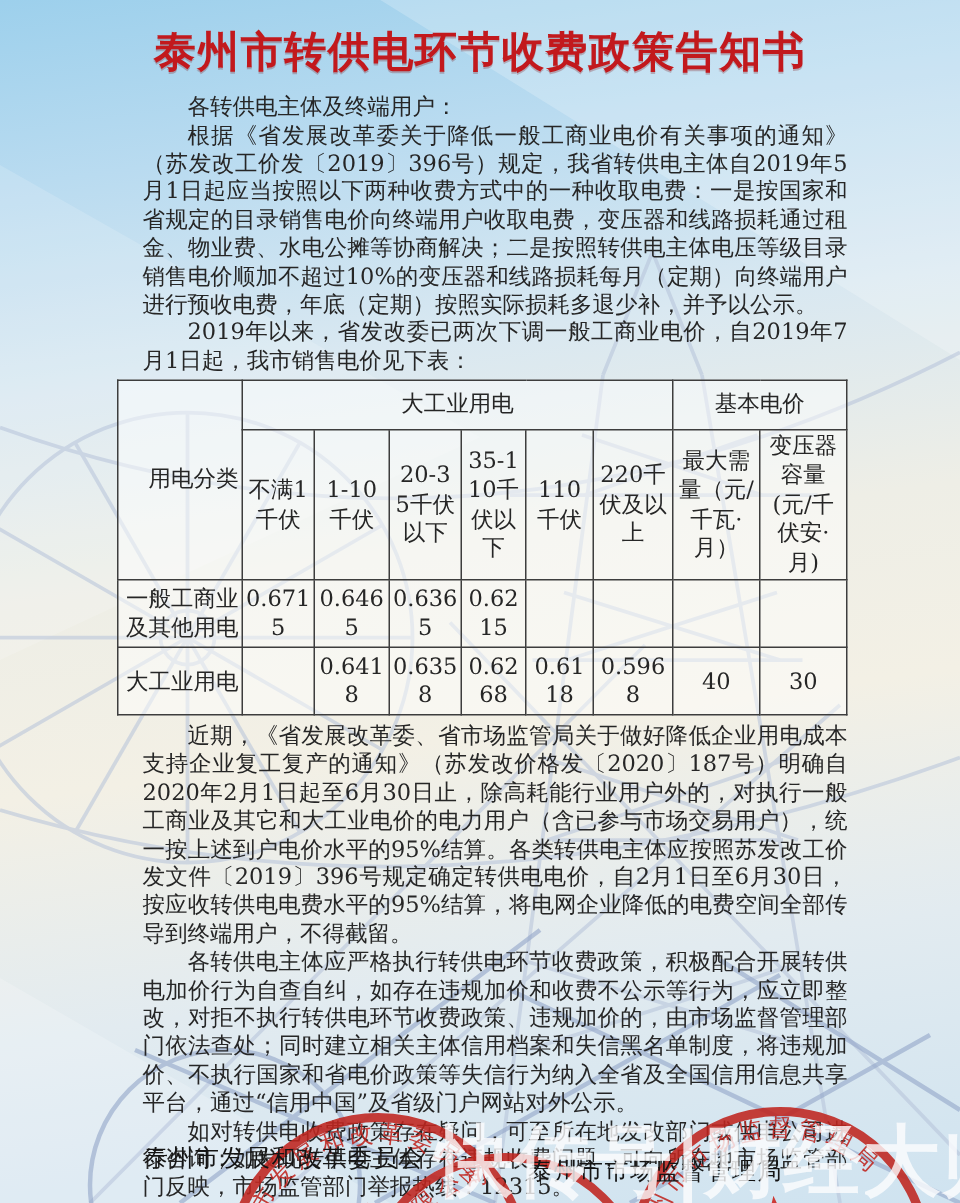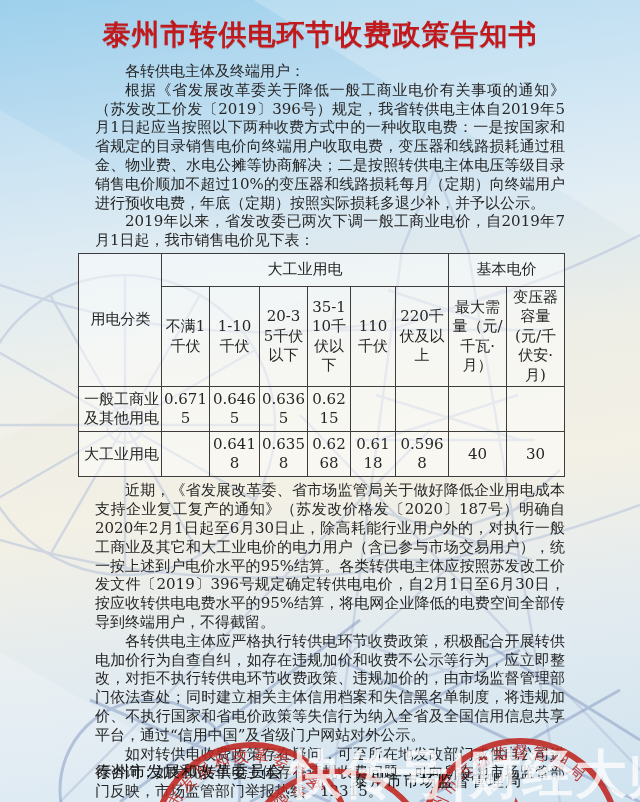--- a/index.html
+++ b/index.html
@@ -109,21 +109,21 @@
             <col style="width:50px">
           <col style="width:48px">
             <col style="width:43px">
             <col style="width:45px">
           <col style="width:53px">
             <col style="width:58px">
             <col style="width:58px">
         </colgroup>
         <thead>
           <tr class="h1">
-            <th rowspan="2" class="cat" style="text-align:center">用电分类</th>
+            <th rowspan="2" class="cat" style="text-align:right">用电分类</th>
             <th colspan="6">大工业用电</th>
             <th colspan="2">基本电价</th>
           </tr>
           <tr class="h2">
             <th>不满1千伏</th>
             <th>1-10千伏</th>
             <th>20-35千伏以下</th>
             <th>35-110千伏以下</th>
             <th>110千伏</th>
             <th>220千伏及以上</th>

